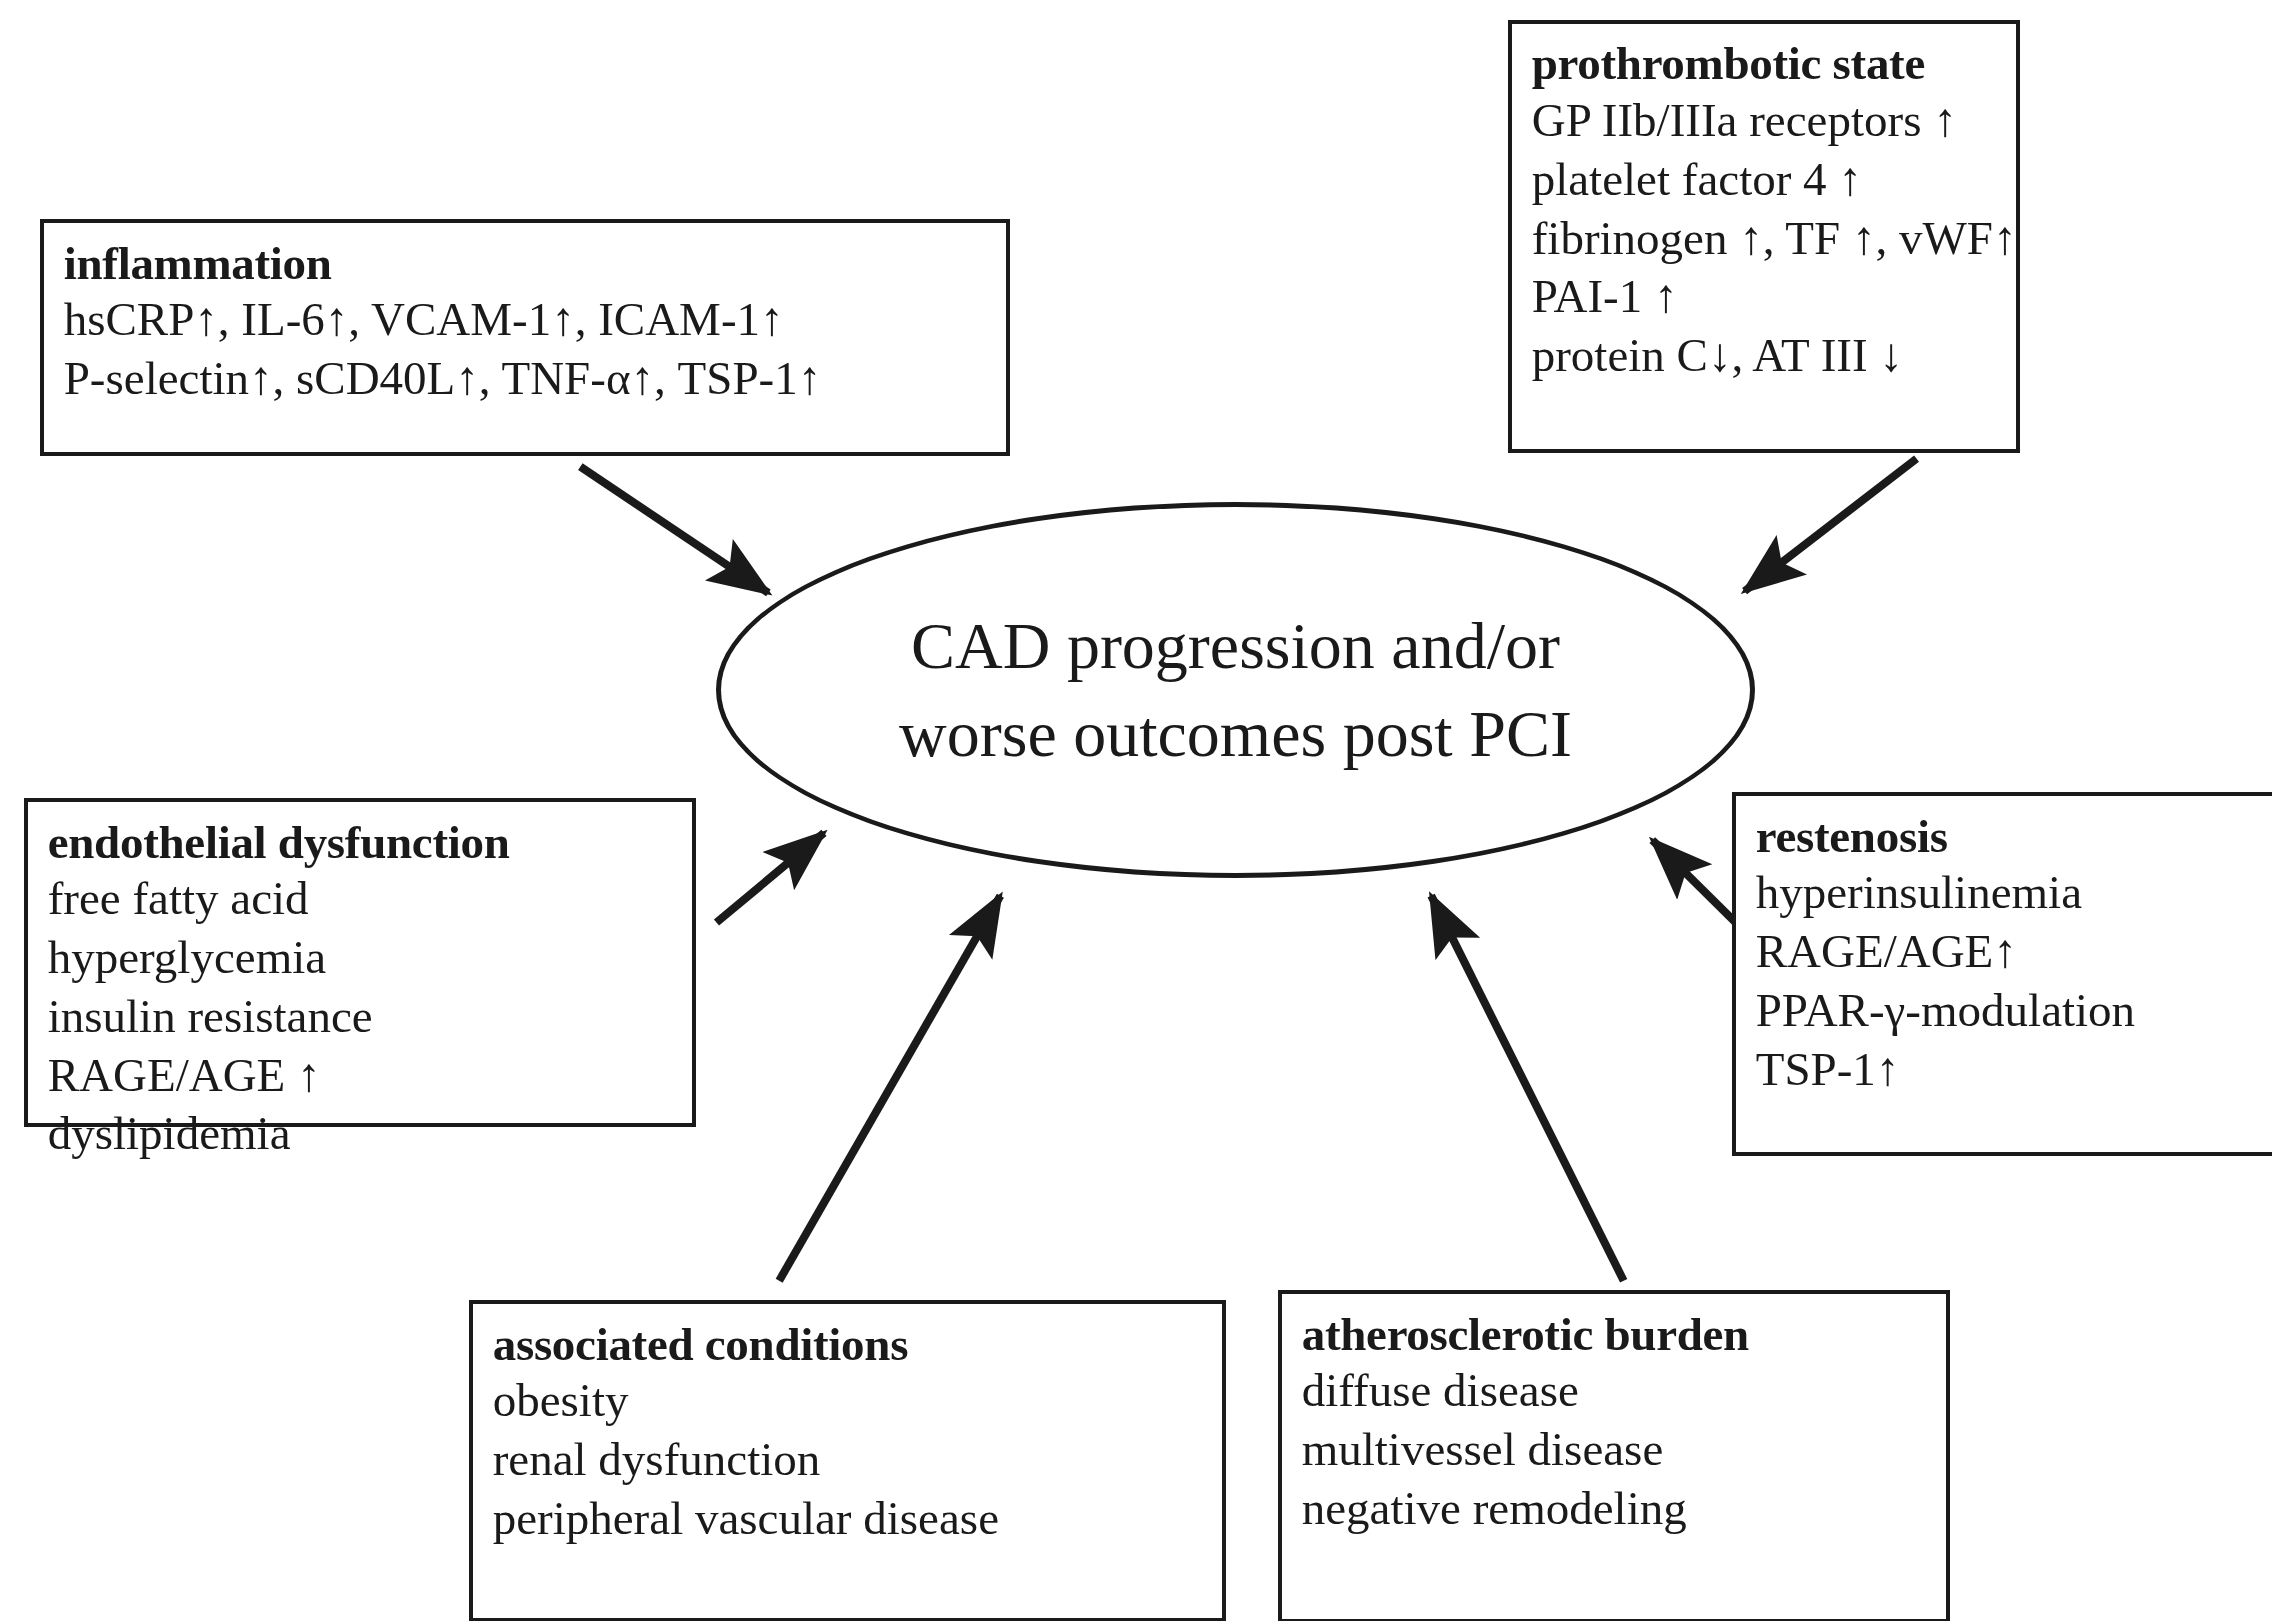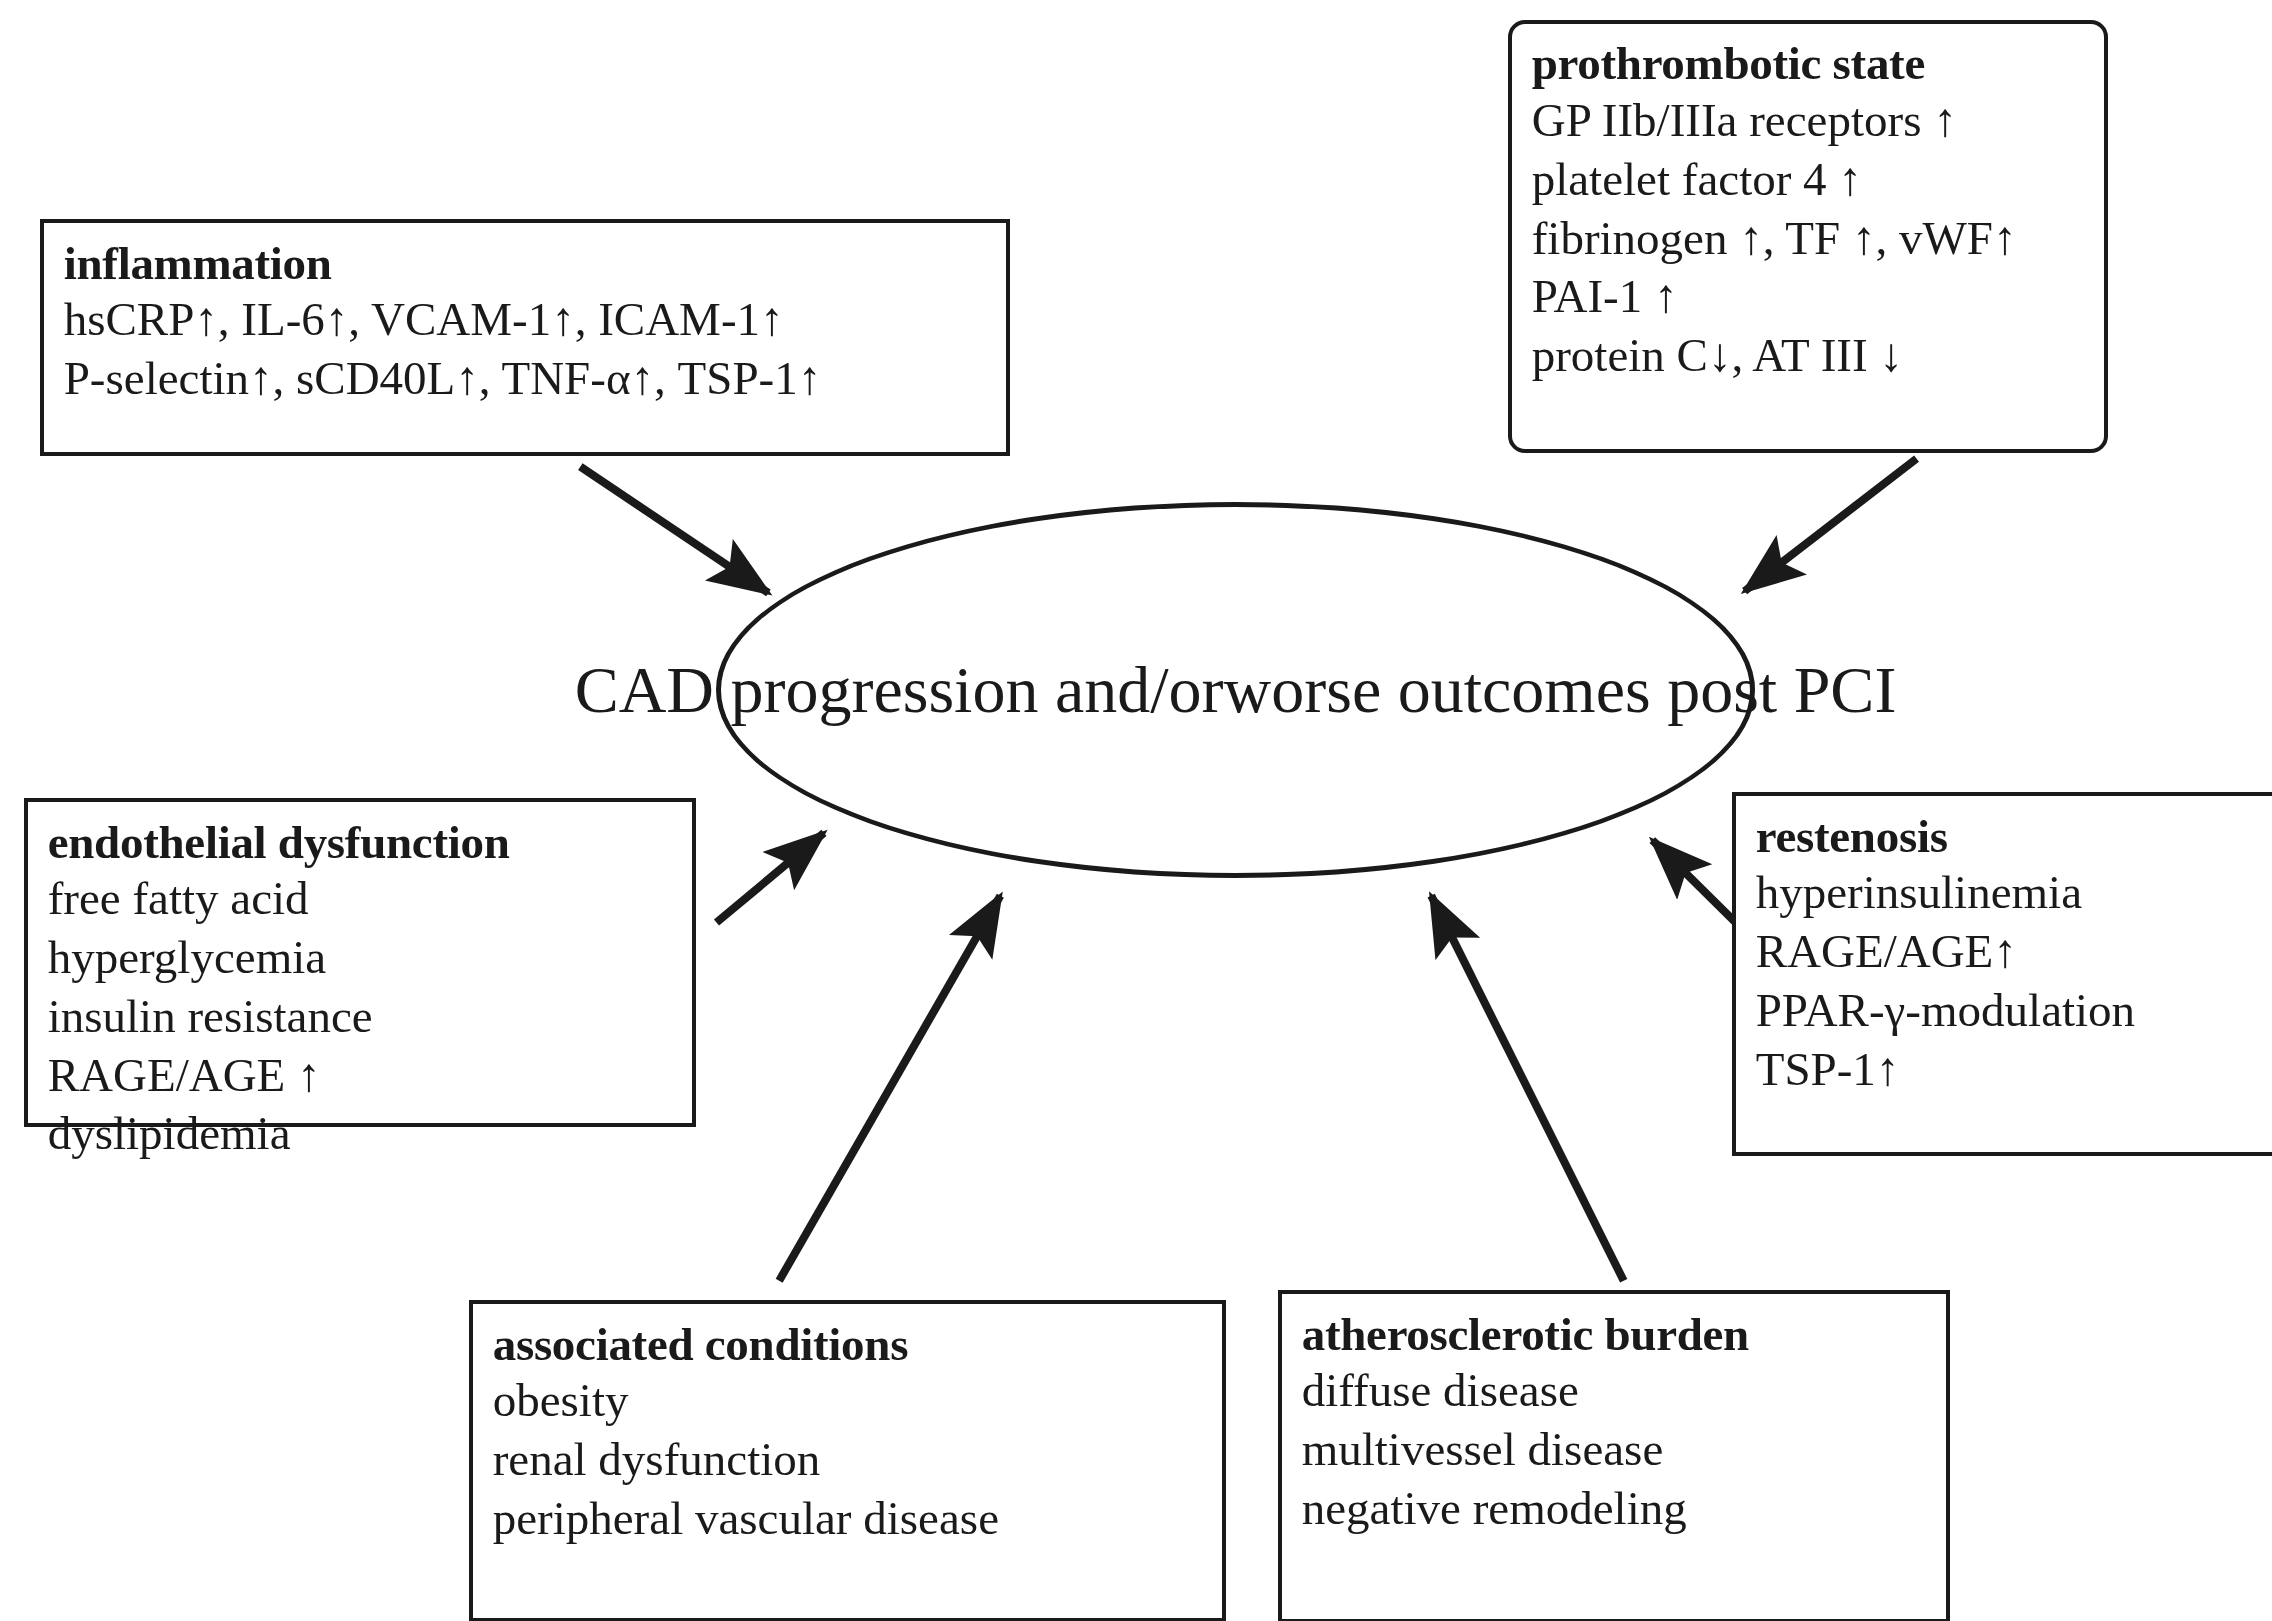--- a/index.html
+++ b/index.html
@@ -61,31 +61,31 @@
     box-sizing: border-box;
     background: #ffffff;
   }
   .ellipse-text {
     position: absolute;
     left: 0;
     top: 0;
     width: 100%;
     height: 100%;
     display: flex;
-    flex-direction: row;
+    flex-direction: column;
     align-items: center;
     justify-content: center;
     text-align: center;
     font-size: 66px;
     line-height: 1.33;
     white-space: nowrap;
   }
   
   #box-inflammation      { left: 40px;   top: 219px;  width: 970px; height: 237px; }
-  #box-prothrombotic     { left: 1508px; top: 19.7px;   width: 600px;  height: 433px; border-radius: 17px; }
+  #box-prothrombotic     { left: 1508px; top: 19.7px;   width: 512px;  height: 433px; }
   #box-endothelial       { left: 24px;   top: 798px;  width: 672px;  height: 329px; }
   #box-restenosis        { left: 1732px; top: 792px;  width: 588px;  height: 364px; }
   #box-associated        { left: 469px;  top: 1300px; width: 757px;  height: 322px; }
   #box-atherosclerotic   { left: 1278px; top: 1290px; width: 672px;  height: 333px; }
 </style>
 </head>
 <body>
 
 <div id="canvas">
 

